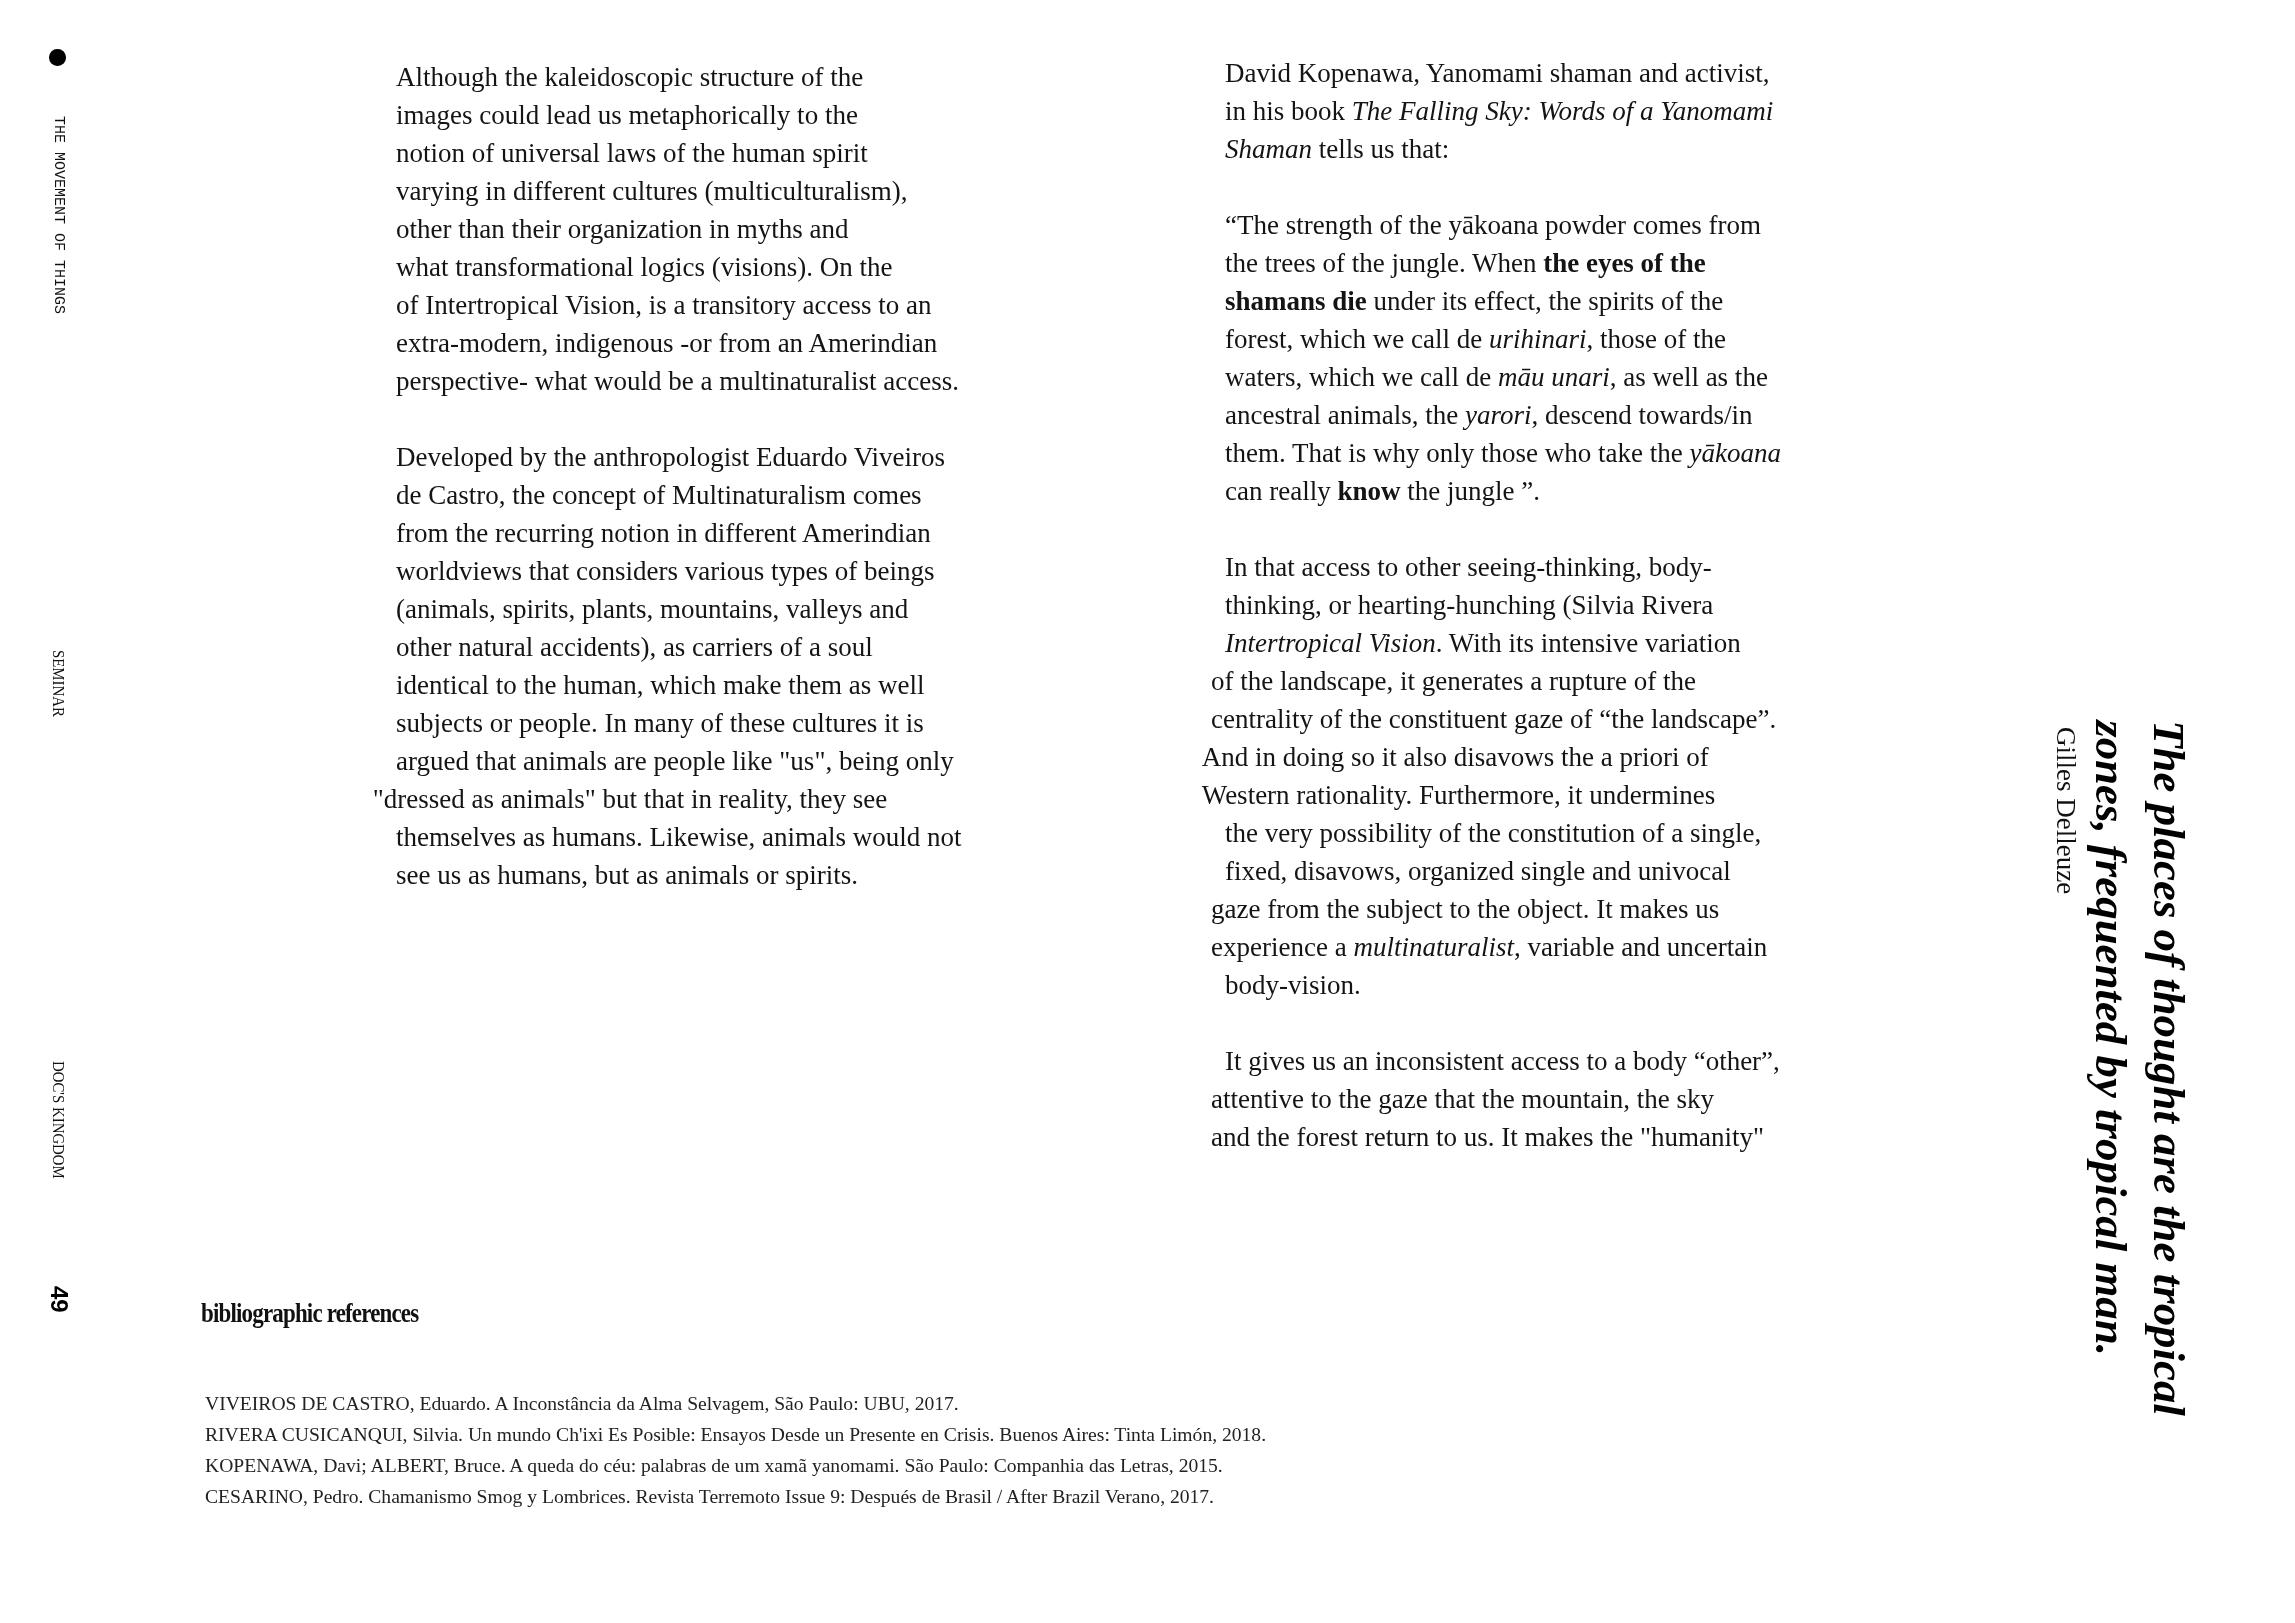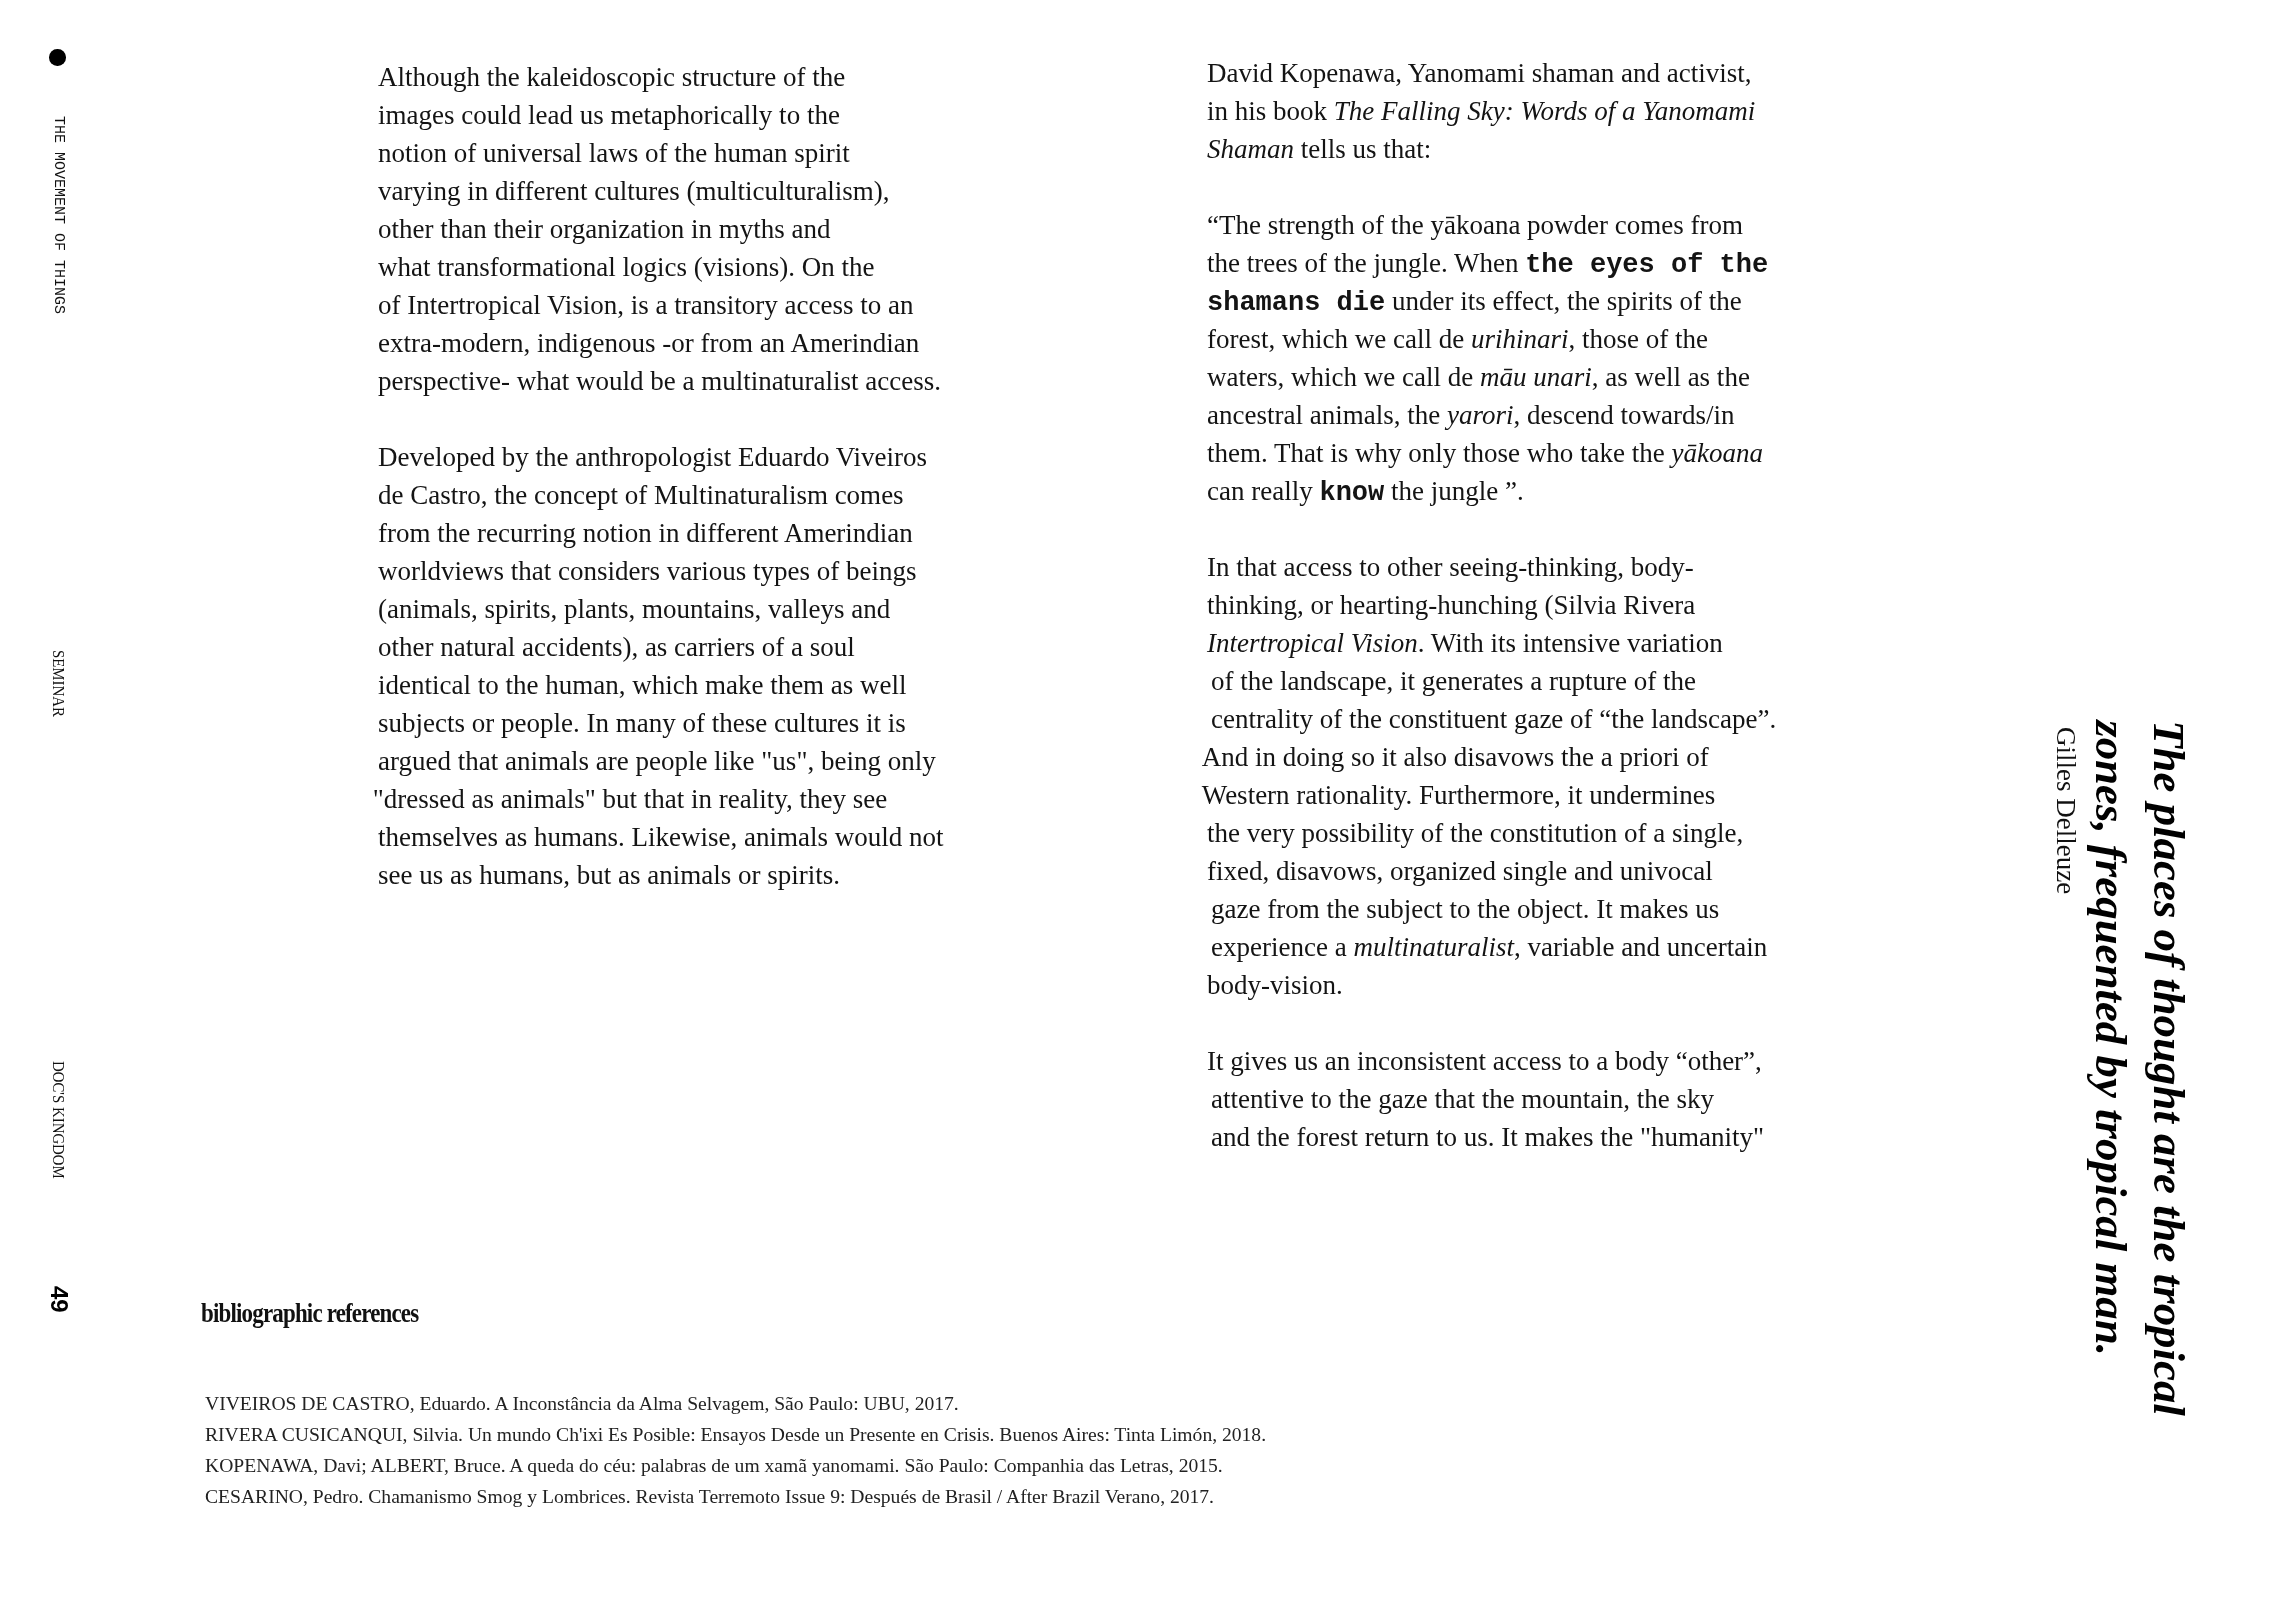--- a/index.html
+++ b/index.html
@@ -21,24 +21,24 @@
     position: absolute; left: 47px; top: 1286px;
     font-family: "Liberation Sans", sans-serif; font-weight: bold;
     font-size: 24px; line-height: 24px;
     writing-mode: vertical-rl; white-space: nowrap; color: #000;
   }
 
   
   .col { position: absolute; font-family: "Liberation Serif", serif; font-size: 27px; line-height: 38px; color: #141414; }
   .col-left { left: 378px; top: 58px; width: 721px; }
   .col-right { left: 1207px; top: 54px; width: 747px; }
-  .line { white-space: nowrap; height: 38px; }
+  .line { white-space: nowrap; height: 38px; margin-left: 18px; }
   .line.blank { height: 38px; }
   .it { font-style: italic; }
-  .bd { font-weight: bold; font-family: Liberation Mono, monospace; }
+  .bd { font-weight: bold; }
   .indent-neg { margin-left: -5.2px; }
   .indent-pos { margin-left: 4px; }
 
   
   .quote-block {
     position: absolute; left: 2025px; top: 727px;
     writing-mode: vertical-rl; white-space: nowrap;
   }
   .quote-line {
     font-family: "Liberation Serif", serif; font-style: italic; font-weight: bold;

